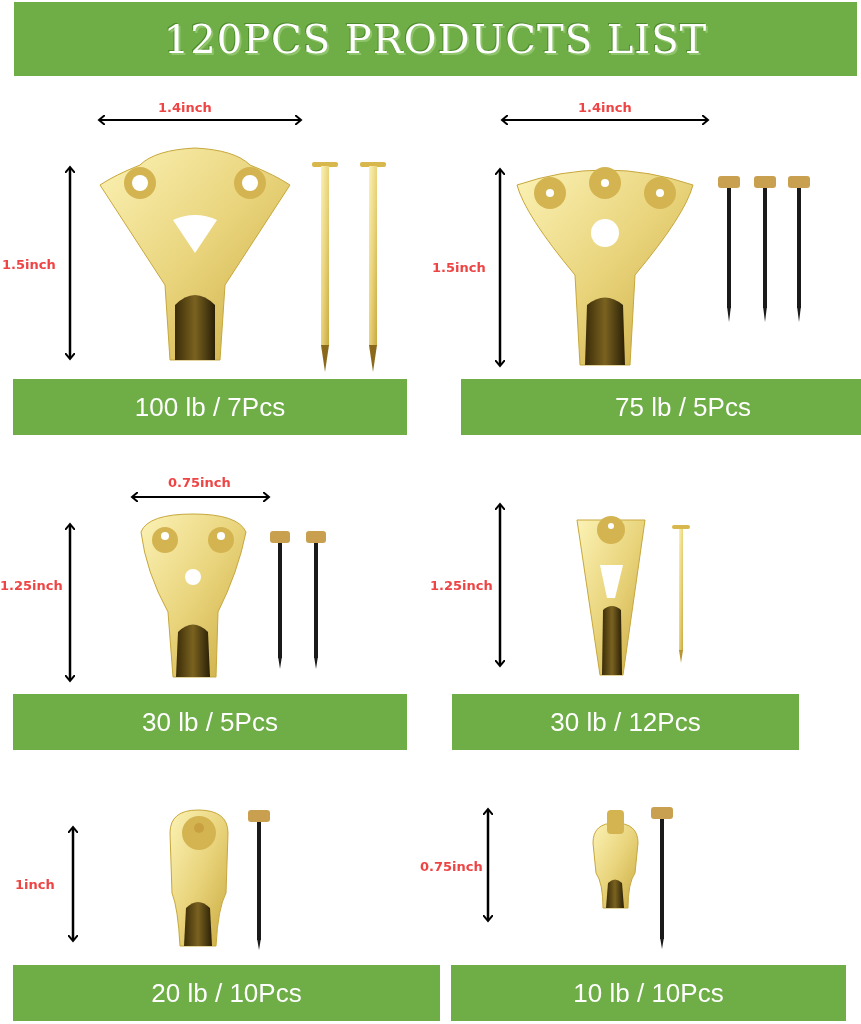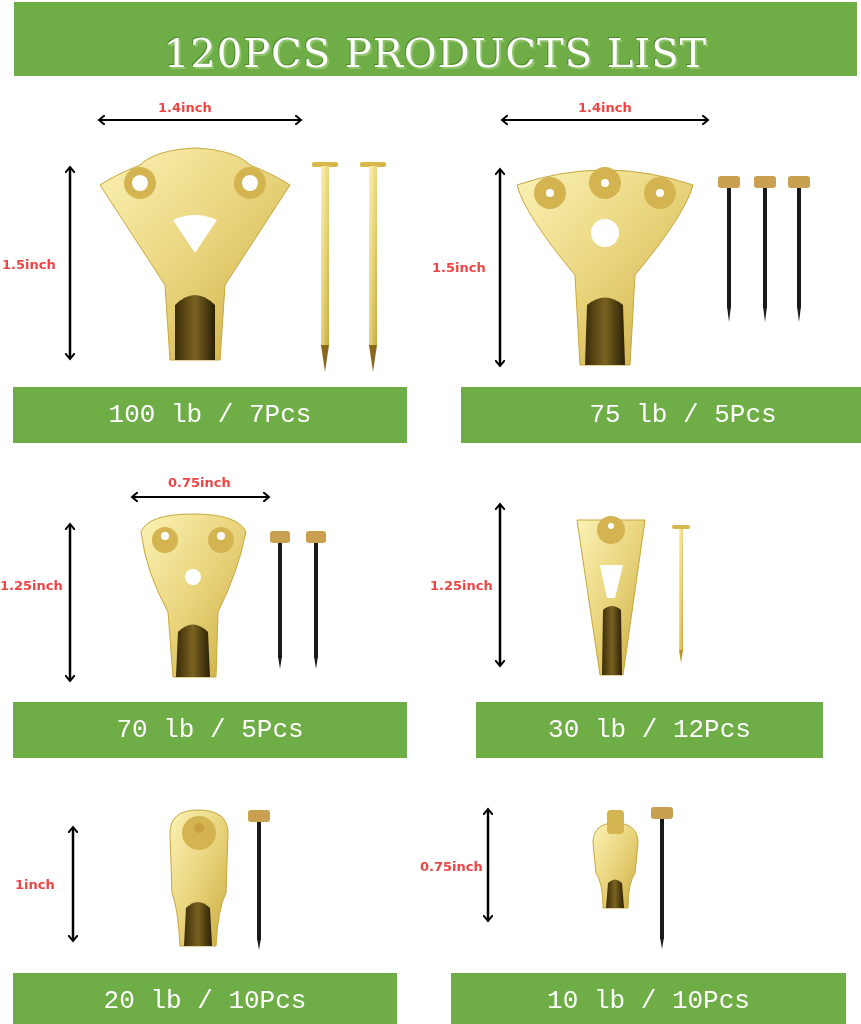--- a/index.html
+++ b/index.html
@@ -1,19 +1,19 @@
 <!DOCTYPE html>
 <html><head>
 <meta charset="utf-8">
 <style>
   html,body{margin:0;padding:0;background:#fff;}
   body{width:861px;height:1024px;position:relative;overflow:hidden;font-family:"Liberation Sans",sans-serif;}
-  .banner{position:absolute;left:14px;top:2px;width:843px;height:74px;background:#6fad47;display:flex;align-items:flex-end;justify-content:center;}
+  .banner{position:absolute;left:14px;top:2px;width:843px;height:74px;background:#6fad47;display:flex;align-items:center;justify-content:center;}
   .banner-title{font-family:"DejaVu Serif",serif;color:#fff;font-size:40px;letter-spacing:1px;font-weight:normal;text-shadow:2px 2px 0 #8fc46a, -1px -1px 0 #4d8a2c;}
-  .label-bar{position:absolute;background:#6fad47;color:#fff;font-family:Liberation Mono, monospace;font-size:26px;display:flex;align-items:center;justify-content:center;height:56px;margin-top:8px;}
+  .label-bar{position:absolute;background:#6fad47;color:#fff;font-family:Liberation Sans, sans-serif;font-size:26px;display:flex;align-items:center;justify-content:center;height:56px;}
   .dim-text{position:absolute;font-family:"DejaVu Sans",sans-serif;font-weight:bold;font-size:13px;color:#ef4444;white-space:nowrap;}
   svg{position:absolute;overflow:visible;}
 </style>
 </head>
 <body>
 
 <svg width="0" height="0" style="position:absolute">
   <defs>
     <linearGradient id="brass" x1="0" y1="0" x2="1" y2="1">
       <stop offset="0" stop-color="#fbf2b5"></stop>
@@ -111,60 +111,60 @@
     <path d="M38,165 L40,120 Q55,105 70,120 L72,165 Z" fill="url(#hookdark)"></path>
   </svg>
   <svg style="left:270px;top:531px" width="60" height="140">
     <rect x="0" y="0" width="20" height="12" rx="3" fill="#c9a050"></rect>
       <rect x="8" y="12" width="4" height="115" fill="#1a1a1a"></rect>
       <path d="M8,125 L10,138 L12,125Z" fill="#1a1a1a"></path>
     <rect x="36" y="0" width="20" height="12" rx="3" fill="#c9a050"></rect>
       <rect x="44" y="12" width="4" height="115" fill="#1a1a1a"></rect>
       <path d="M44,125 L46,138 L48,125Z" fill="#1a1a1a"></path>
   </svg>
-  <div class="label-bar" style="left:13px;top:694px;width:394px">70 lb / 5Pcs</div>
+  <div class="label-bar" style="left:13px;top:694px;width:394px">30 lb / 5Pcs</div>
 </div>
 
 <div>
   <svg style="left:0;top:0" width="861" height="1024">
     <line x1="500" y1="505" x2="500" y2="665" stroke="#000" stroke-width="2.5" marker-start="url(#ah)" marker-end="url(#ah)"></line>
   </svg>
   <span class="dim-text" style="left:430px;top:578px">1.25inch</span>
   <svg style="left:575px;top:510px" width="75" height="170">
     <path d="M2,10 L70,10 L48,165 L25,165 Z" fill="url(#brass)" stroke="#c7a73c"></path>
     <circle cx="36" cy="20" r="14" fill="#d4b450"></circle>
       <circle cx="36" cy="16" r="3" fill="#fff"></circle>
     <path d="M25,55 L48,55 L40,88 L32,88 Z" fill="#fff"></path>
     <path d="M27,165 L28,100 Q37,92 46,100 L47,165 Z" fill="url(#hookdark)"></path>
   </svg>
   <svg style="left:670px;top:525px" width="25" height="140">
     <rect x="2" y="0" width="18" height="4" rx="2" fill="#d8b84c"></rect>
       <rect x="9" y="4" width="4" height="122" fill="url(#brass)"></rect>
       <path d="M9,125 L11,138 L13,125Z" fill="#b8952e"></path>
   </svg>
-  <div class="label-bar" style="left:476px;top:694px;width:347px">30 lb / 12Pcs</div>
+  <div class="label-bar" style="left:452px;top:694px;width:347px">30 lb / 12Pcs</div>
 </div>
 
 <div>
   <svg style="left:0;top:0" width="861" height="1024">
     <line x1="73" y1="828" x2="73" y2="940" stroke="#000" stroke-width="2.5" marker-start="url(#ah)" marker-end="url(#ah)"></line>
   </svg>
   <span class="dim-text" style="left:15px;top:877px">1inch</span>
   <svg style="left:168px;top:808px" width="65" height="140">
     <path d="M2,25 Q2,2 30,2 Q60,2 60,25 L58,85 Q50,100 48,138 L12,138 Q10,100 4,85 Z" fill="url(#brass)" stroke="#c7a73c"></path>
     <circle cx="31" cy="25" r="17" fill="#d4b450"></circle>
       <circle cx="31" cy="20" r="5" fill="#c9a040"></circle>
     <path d="M16,138 L18,100 Q30,88 42,100 L44,138 Z" fill="url(#hookdark)"></path>
   </svg>
   <svg style="left:248px;top:810px" width="25" height="140">
     <rect x="0" y="0" width="22" height="12" rx="3" fill="#c9a050"></rect>
       <rect x="9" y="12" width="4" height="118" fill="#1a1a1a"></rect>
       <path d="M9,128 L11,140 L13,128Z" fill="#1a1a1a"></path>
   </svg>
-  <div class="label-bar" style="left:13px;top:965px;width:384px">20 lb / 10Pcs</div>
+  <div class="label-bar" style="left:13px;top:965px;width:427px">20 lb / 10Pcs</div>
 </div>
 
 <div>
   <svg style="left:0;top:0" width="861" height="1024">
     <line x1="488" y1="810" x2="488" y2="920" stroke="#000" stroke-width="2.5" marker-start="url(#ah)" marker-end="url(#ah)"></line>
   </svg>
   <span class="dim-text" style="left:420px;top:859px">0.75inch</span>
   <svg style="left:588px;top:808px" width="55" height="105">
     <path d="M5,35 Q5,15 27,15 Q50,15 50,35 L47,65 Q40,75 40,100 L15,100 Q15,75 8,65 Z" fill="url(#brass)" stroke="#c7a73c"></path>
     <rect x="19" y="2" width="17" height="24" rx="4" fill="#d4b450"></rect>

